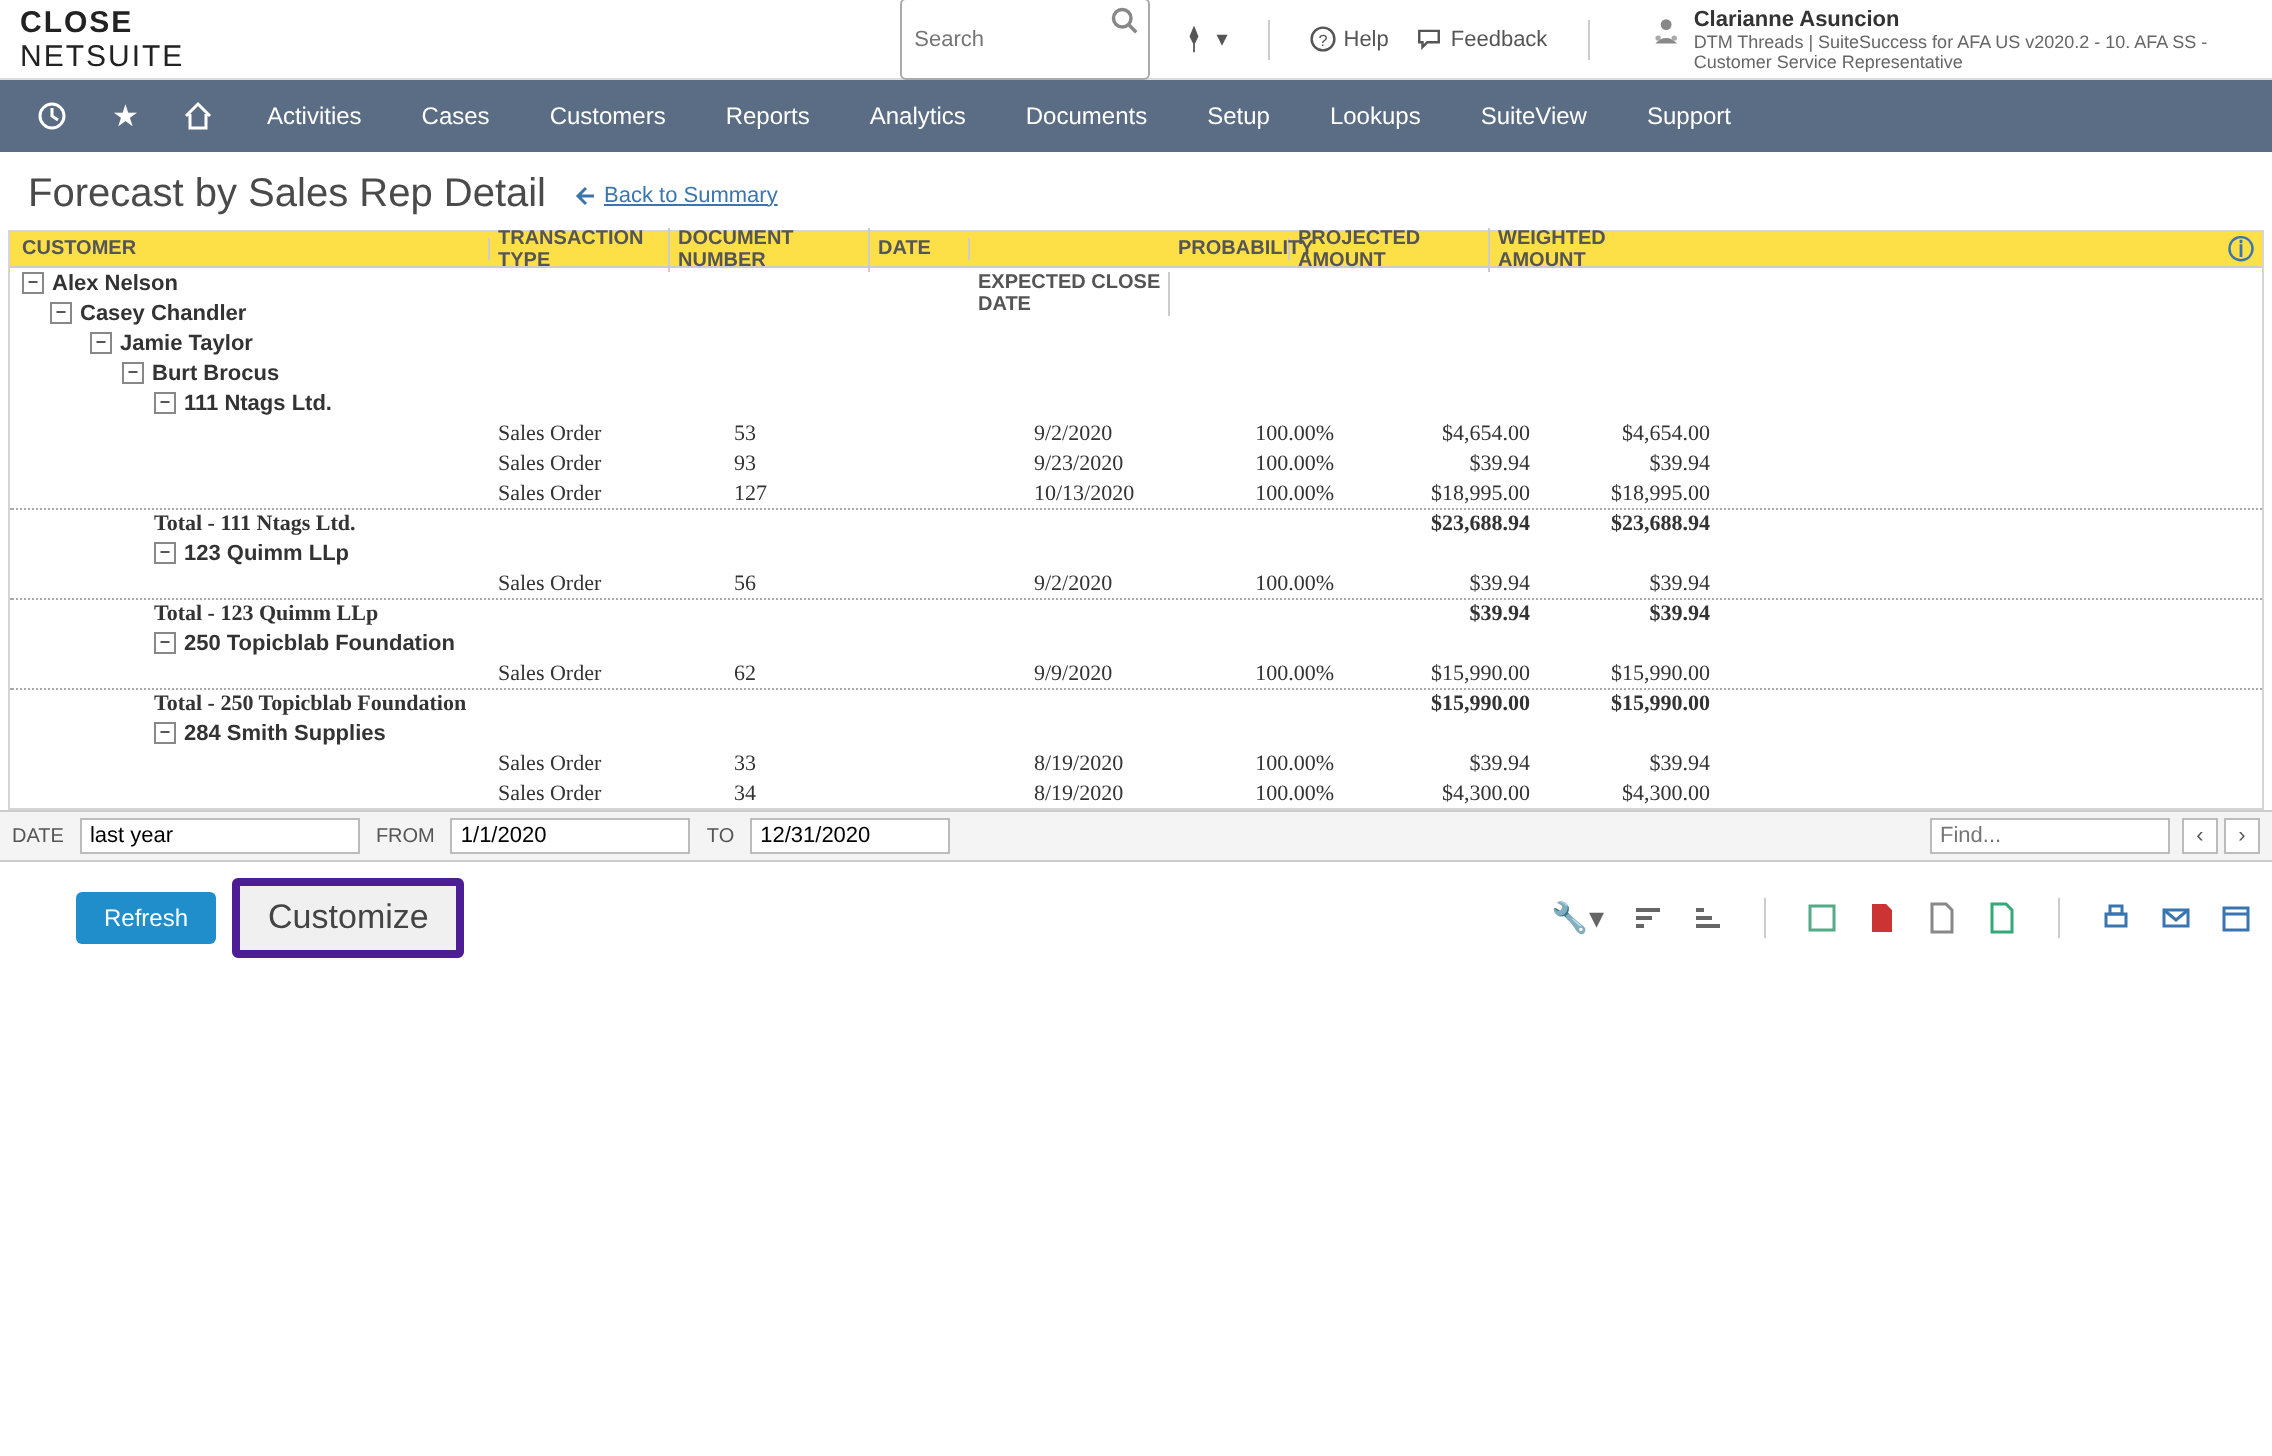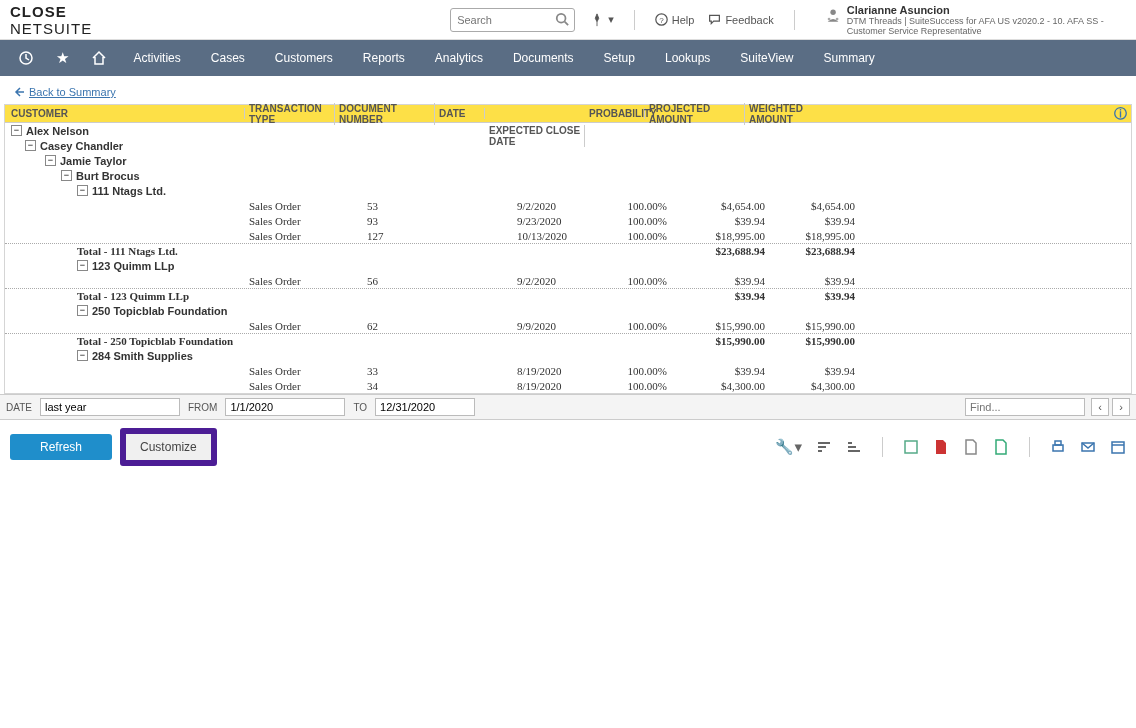--- a/index.html
+++ b/index.html
@@ -1,21 +1,21 @@
 <!DOCTYPE html>
 <html><head>
 <meta charset="utf-8">
 <style>
 * { box-sizing: border-box; margin: 0; padding: 0; }
 body { font-family: Arial, sans-serif; font-size: 11px; color: #333; background: #fff; width: 1136px; }
 .topbar { display: flex; align-items: center; padding: 6px 10px; border-bottom: 1px solid #ddd; height: 40px; }
 .logo { font-size: 15px; font-weight: 300; letter-spacing: 1px; color: #222; }
 .logo b { font-weight: 700; }
 .search-wrap { margin-left: 320px; width: 150px; }
-.search-wrap input { width: 100%; height: 24px; border: 1px solid #aaa; border-radius: 3px; padding: 0 24px 0 6px; font-size: 11px; background: #fff; }
+.search-wrap input { width: 100%; height: 41px; border: 1px solid #aaa; border-radius: 3px; padding: 0 24px 0 6px; font-size: 11px; background: #fff; }
 .search-wrap { position: relative; }
 .search-icon { position: absolute; right: 6px; top: 4px; color: #888; }
 .top-icons { display: flex; align-items: center; margin-left: 15px; gap: 14px; color: #555; }
 .top-link { display: flex; align-items: center; gap: 4px; cursor: pointer; font-size: 11px; }
 .user-block { display: flex; align-items: flex-start; gap: 6px; margin-left: 10px; }
 .user-name { font-weight: bold; font-size: 11px; color: #333; }
 .user-sub { font-size: 9px; color: #666; max-width: 380px; }
 .navbar { background: #5a6d84; height: 36px; display: flex; align-items: center; padding: 0 10px; gap: 6px; }
 .nav-icon { color: #fff; padding: 0 8px; cursor: pointer; font-size: 15px; }
 .nav-item { color: #fff; padding: 0 12px; font-size: 12px; cursor: pointer; height: 36px; display: flex; align-items: center; }
@@ -51,22 +51,22 @@
 .data-row .c-proj { width: 100px; text-align: right; padding-right: 8px; }
 .data-row .c-wght { width: 90px; text-align: right; padding-right: 8px; }
 .total-row { font-weight: bold; border-top: 1px dotted #aaa; }
 .total-row .c-cust { padding-left: 72px; }
 .filter-bar { display: flex; align-items: center; background: #f4f4f4; border-top: 1px solid #ccc; border-bottom: 1px solid #ccc; height: 26px; padding: 0 6px; gap: 8px; font-size: 10px; color: #555; }
 .filter-bar input { border: 1px solid #bbb; height: 18px; font-size: 11px; padding: 0 4px; }
 .filter-bar .lbl { font-weight: normal; }
 .pag { display: flex; gap: 3px; }
 .pag-btn { width: 18px; height: 18px; border: 1px solid #bbb; background: #fff; display: flex; align-items: center; justify-content: center; cursor: pointer; font-size: 11px; }
 .action-bar { display: flex; align-items: center; padding: 8px 10px; gap: 8px; }
-.btn-refresh { background: #1f8ecb; color: #fff; border: none; border-radius: 3px; padding: 6px 30px; font-size: 12px; cursor: pointer; }
-.btn-customize { background: #f0f0f0; color: #444; border: 6px solid #4c1d95; border-radius: 3px; padding: 6px 14px; font-size: 12px; cursor: pointer; }
+.btn-refresh { background: #1f8ecb; color: #fff; border: none; border-radius: 3px; padding: 6px 14px; font-size: 12px; cursor: pointer; margin-left: 28px; }
+.btn-customize { background: #f0f0f0; color: #444; border: 4px solid #4c1d95; border-radius: 3px; padding: 6px 14px; font-size: 17px; cursor: pointer; }
 .action-icons { margin-left: auto; display: flex; gap: 14px; align-items: center; color: #666; }
 .action-icons span { cursor: pointer; font-size: 15px; }
 .divider-v { border-left: 1px solid #ccc; height: 20px; margin: 0 6px; }
 svg { display: block; }
 </style>
 </head>
 <body>
 
 <div class="topbar">
   <div class="logo">
@@ -132,24 +132,25 @@
     </span>
   <div class="nav-item">Activities</div>
   <div class="nav-item">Cases</div>
   <div class="nav-item">Customers</div>
   <div class="nav-item">Reports</div>
   <div class="nav-item">Analytics</div>
   <div class="nav-item">Documents</div>
   <div class="nav-item">Setup</div>
   <div class="nav-item">Lookups</div>
   <div class="nav-item">SuiteView</div>
-  <div class="nav-item">Summary</div>
+  <div class="nav-item">Support</div>
 </div>
 
 <div class="page-title-row">
+  <div class="page-title">Forecast by Sales Rep Detail</div>
   <a class="back-link">
     <svg width="12" height="12" viewBox="0 0 12 12">
         <path d="M6 2 L2 6 L6 10 M2 6 h8" stroke="#3b75af" fill="none" stroke-width="1.5"></path>
       </svg>
     <span>Back to Summary</span>
   </a>
 </div>
 
 <div class="report">
   <div class="report-head">

